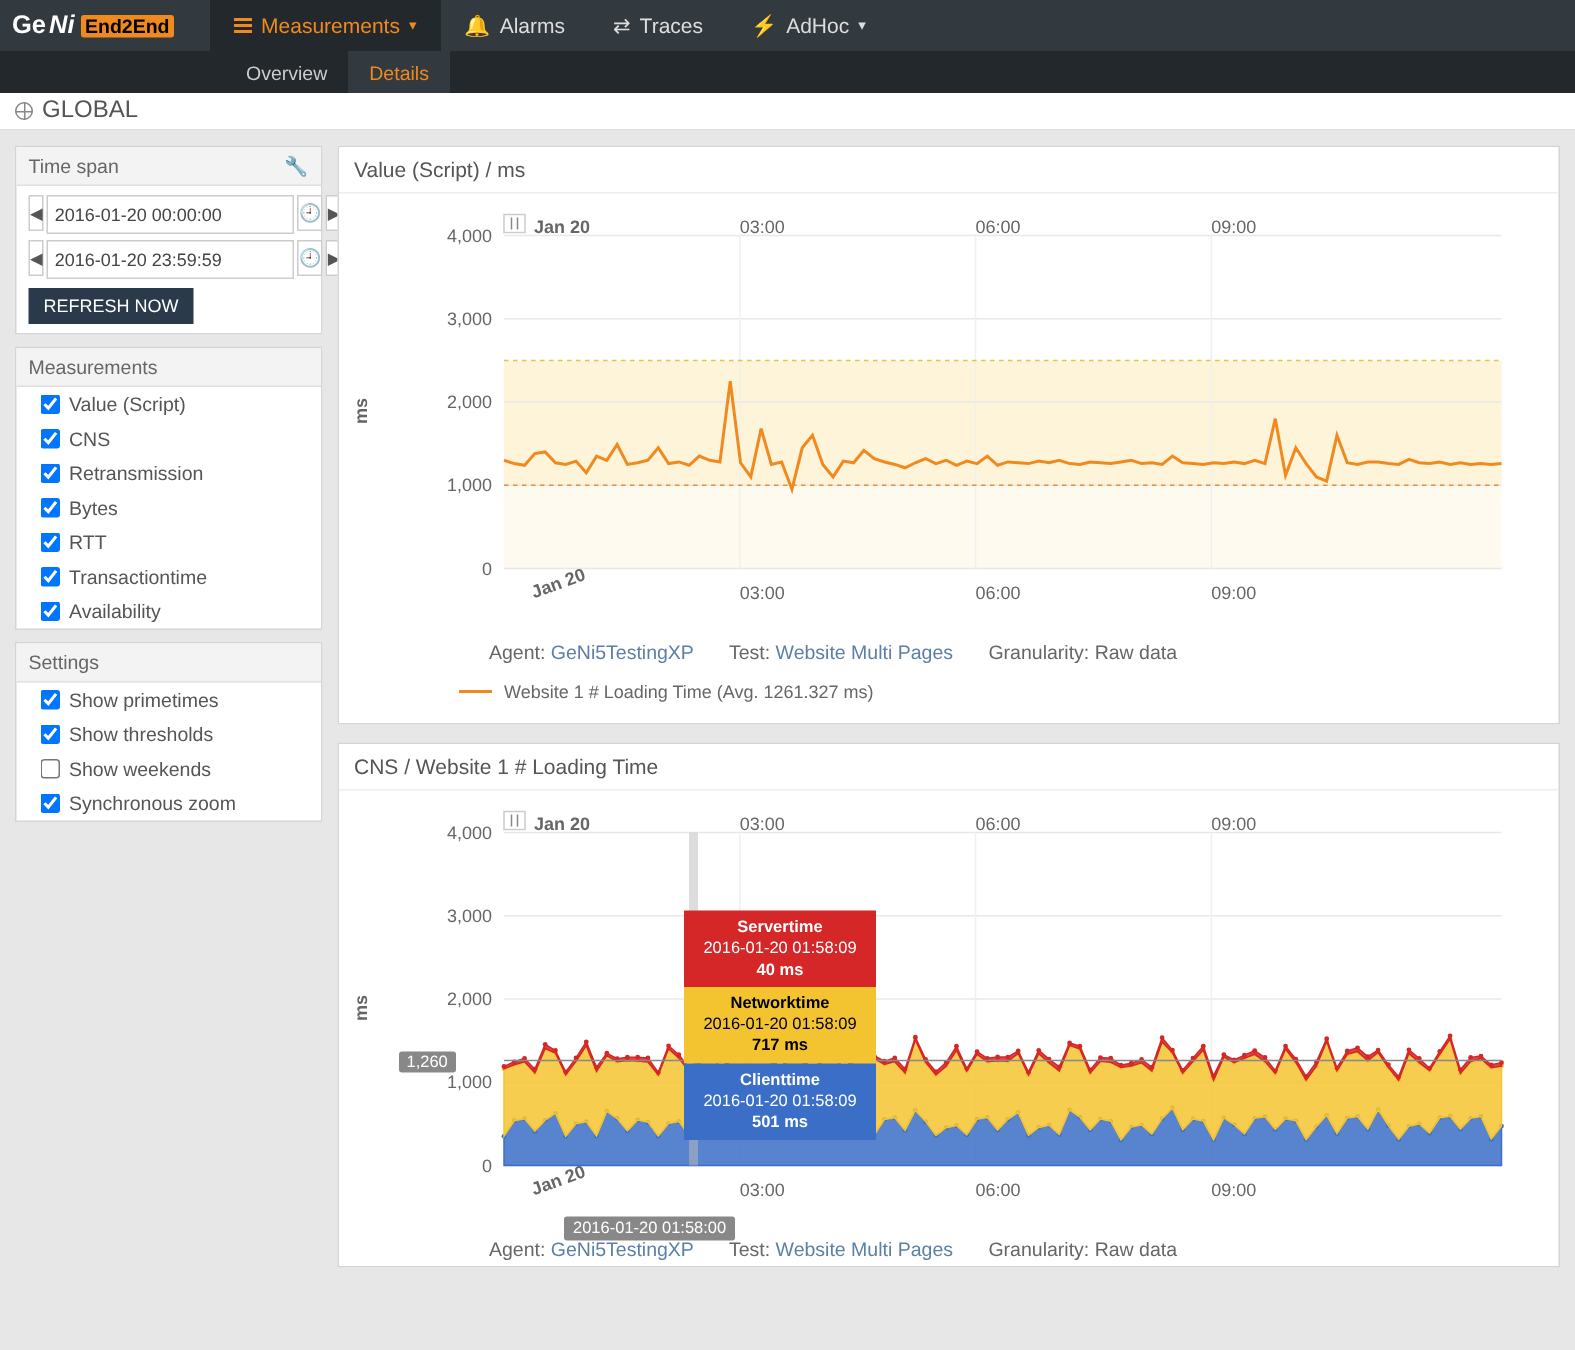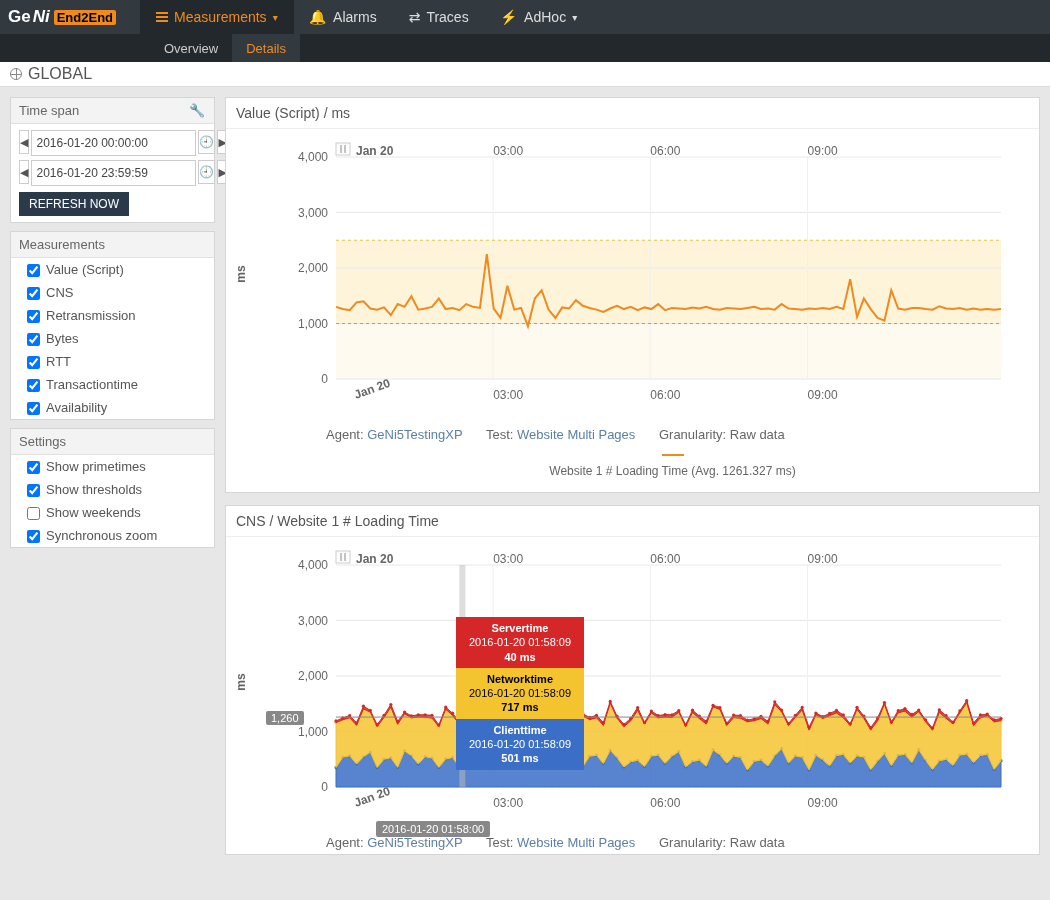--- a/index.html
+++ b/index.html
@@ -26,33 +26,33 @@
 .page{display:flex;gap:10px;padding:10px;}
 .sidebar{width:205px;flex-shrink:0;}
 .panel{background:#fff;border:1px solid #d5d5d5;margin-bottom:8px;}
 .panel-head{background:#f3f3f3;border-bottom:1px solid #e0e0e0;padding:5px 8px;font-size:13px;color:#666;display:flex;justify-content:space-between;align-items:center;}
 .panel-body{padding:6px 8px;}
 .timerow{display:flex;gap:2px;margin-bottom:4px;}
 .tbtn{border:1px solid #ccc;background:#fff;width:22px;height:24px;display:flex;align-items:center;justify-content:center;cursor:pointer;font-size:11px;color:#555;}
 .tinput{border:1px solid #ccc;height:26px;flex:1;padding:0 4px;font-size:12px;color:#444;background:#fff;}
 .clock{font-size:12px;}
 .refresh{background:#2b3a4a;color:#fff;border:none;padding:5px 10px;font-size:12px;cursor:pointer;margin-top:2px;}
-.checkrow{display:flex;align-items:flex-end;gap:6px;padding:4px 8px;font-size:13px;color:#555;}
+.checkrow{display:flex;align-items:center;gap:6px;padding:4px 8px;font-size:13px;color:#555;}
 .checkrow input{cursor:pointer;}
 .checkrow.indent{padding-left:16px;}
 
 .main{flex:1;min-width:0;}
 .chart-panel{background:#fff;border:1px solid #d5d5d5;margin-bottom:12px;}
 .chart-title{padding:7px 10px;font-size:14px;color:#555;border-bottom:1px solid #eee;}
 .chart-area{padding:10px 20px 0 60px;position:relative;}
 .chart-svg{display:block;}
 .chart-footer{padding:8px 0 4px 100px;font-size:13px;color:#666;}
 .chart-footer .lbl{color:#666;}
 .chart-footer a{color:#5b7fa6;text-decoration:none;margin-right:20px;}
-.legend-line{padding:8px 0 14px 80px;font-size:12px;color:#666;display:flex;align-items:center;gap:8px;flex-direction:column;}
+.legend-line{padding:8px 0 14px 80px;font-size:12px;color:#666;display:flex;align-items:center;gap:8px;}
 .legend-swatch{width:22px;height:0;border-top:2px solid #f08a1e;}
 
 .yaxis-label{position:absolute;left:6px;top:50%;transform:rotate(-90deg) translateX(40%);font-size:12px;color:#666;font-weight:bold;}
 .tooltip-stack{position:absolute;left:230px;top:80px;width:128px;font-size:11px;text-align:center;line-height:1.3;}
 .tt-box{padding:4px 2px;}
 .tt-red{background:#d62728;color:#fff;}
 .tt-yellow{background:#f4c430;color:#000;}
 .tt-blue{background:#3b6fc7;color:#fff;}
 .tt-title{font-weight:bold;}
 .tt-val{font-weight:bold;}

